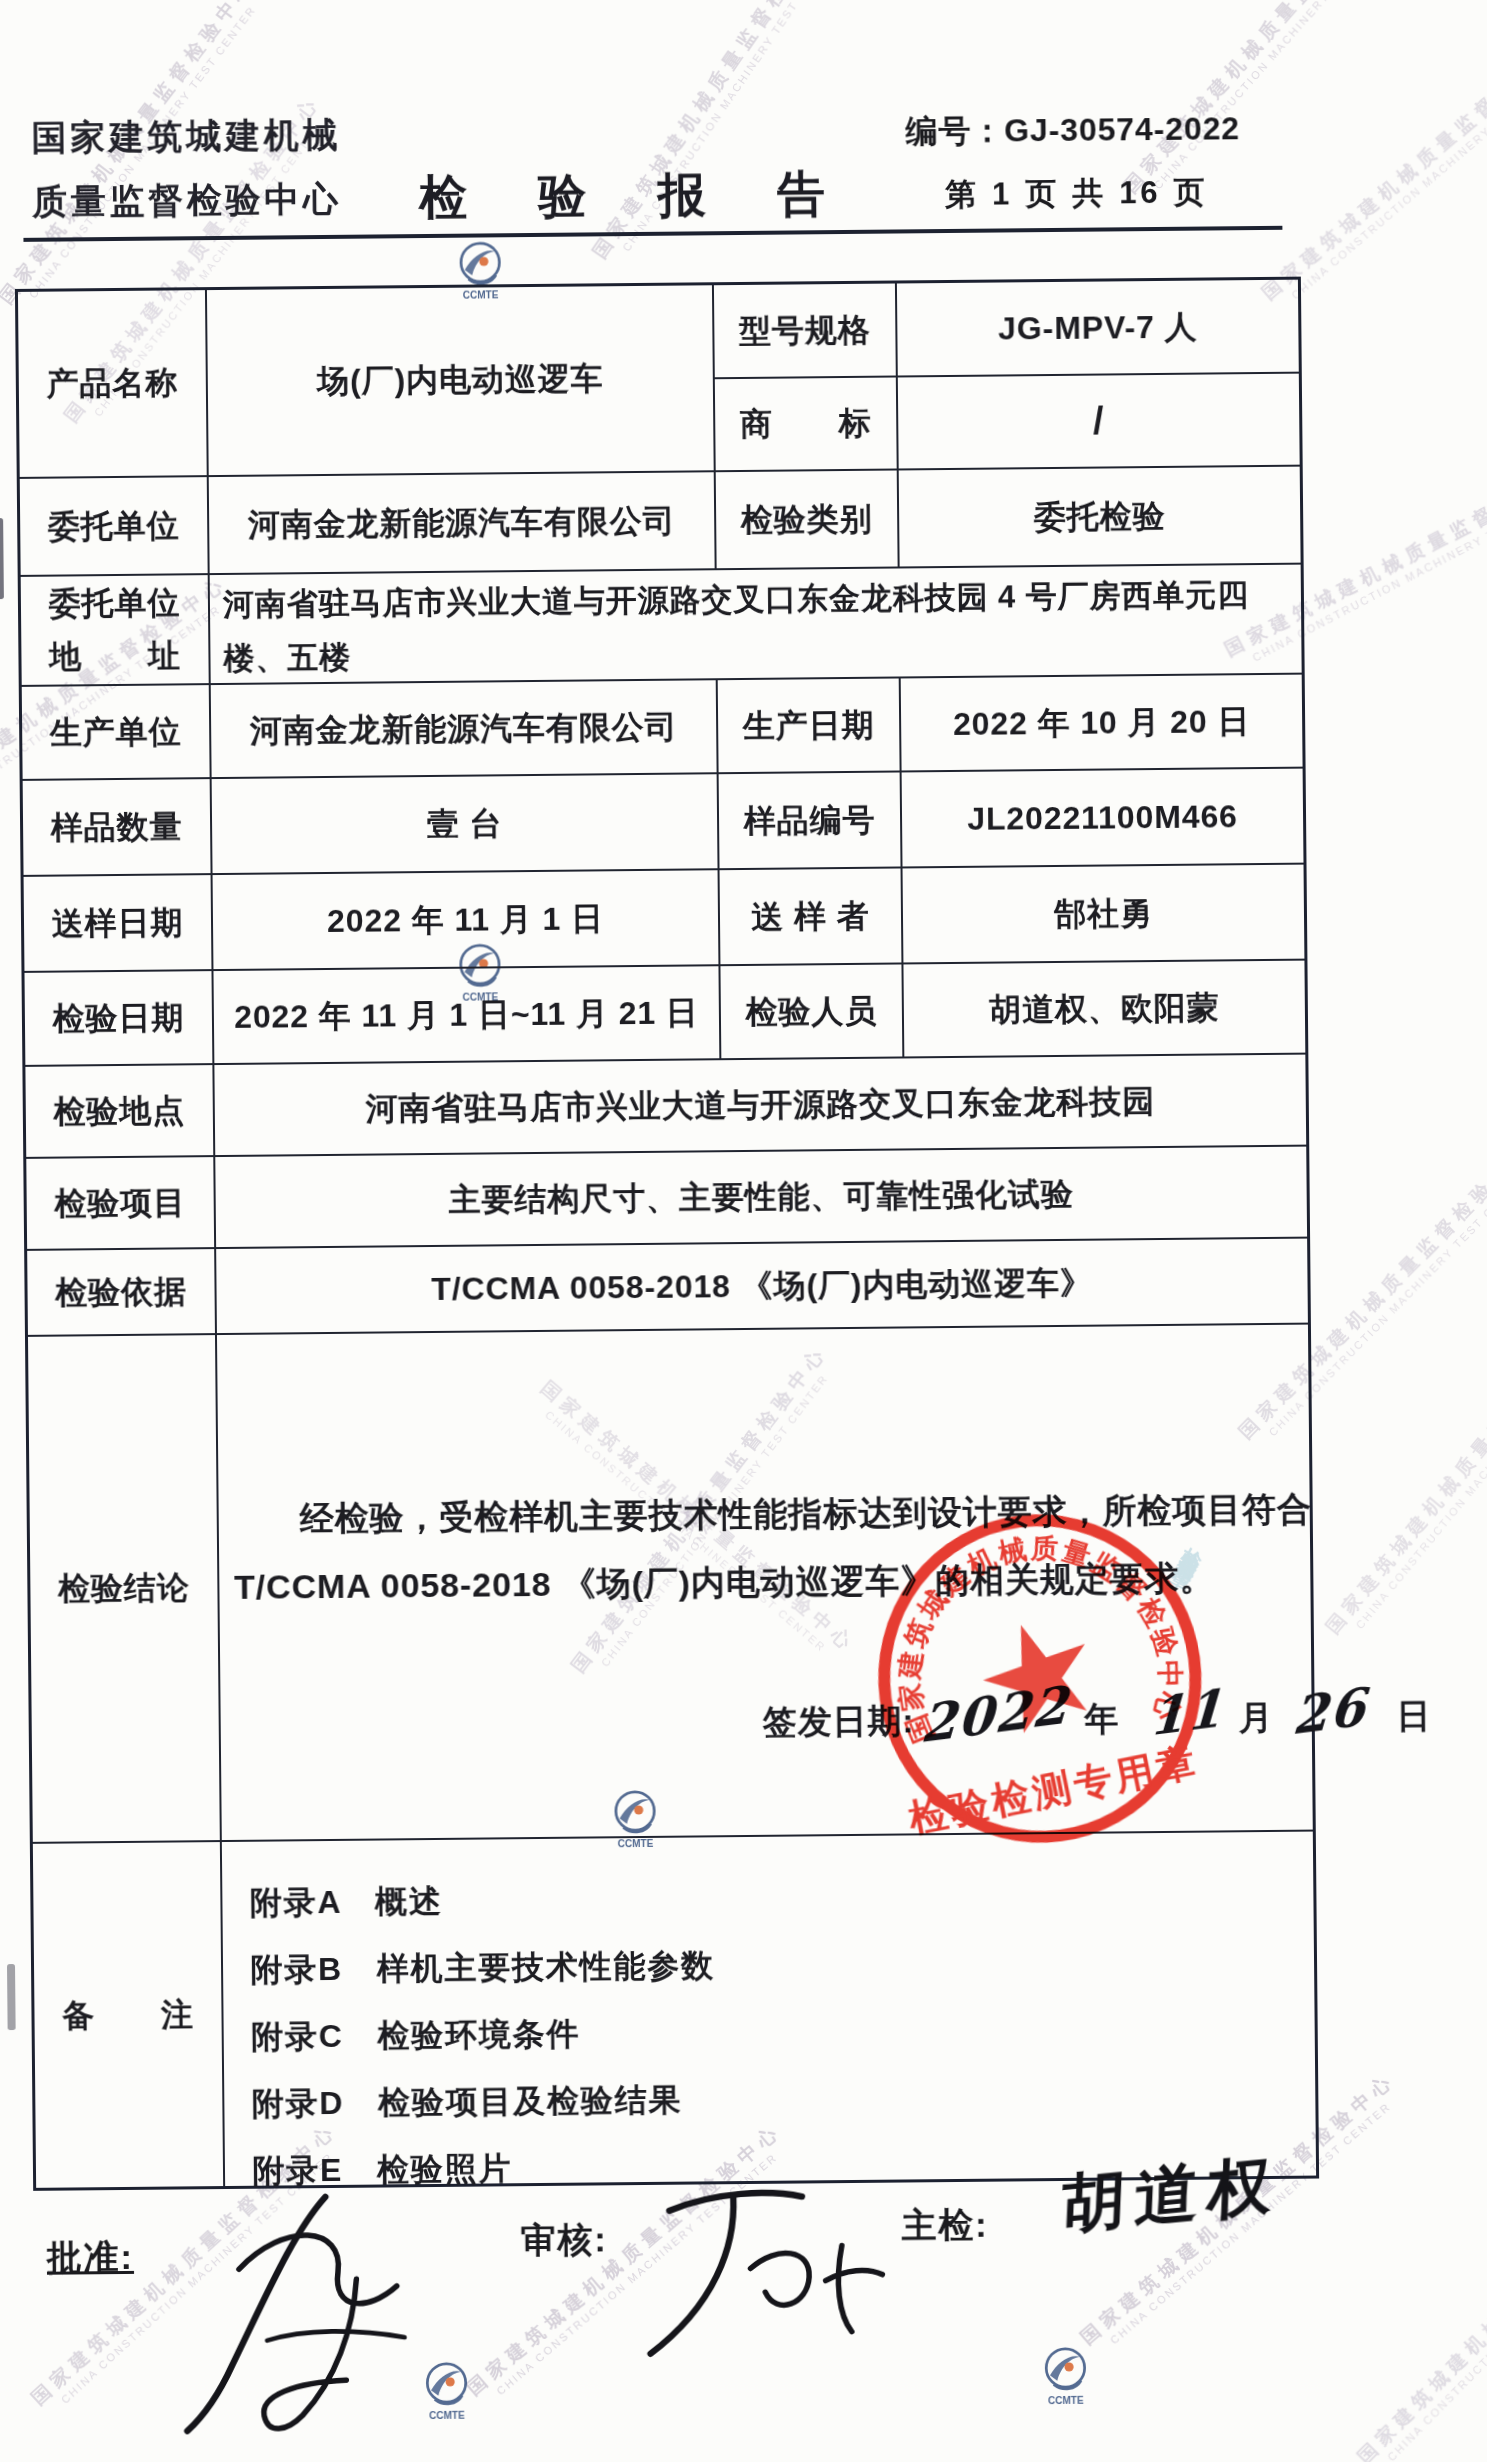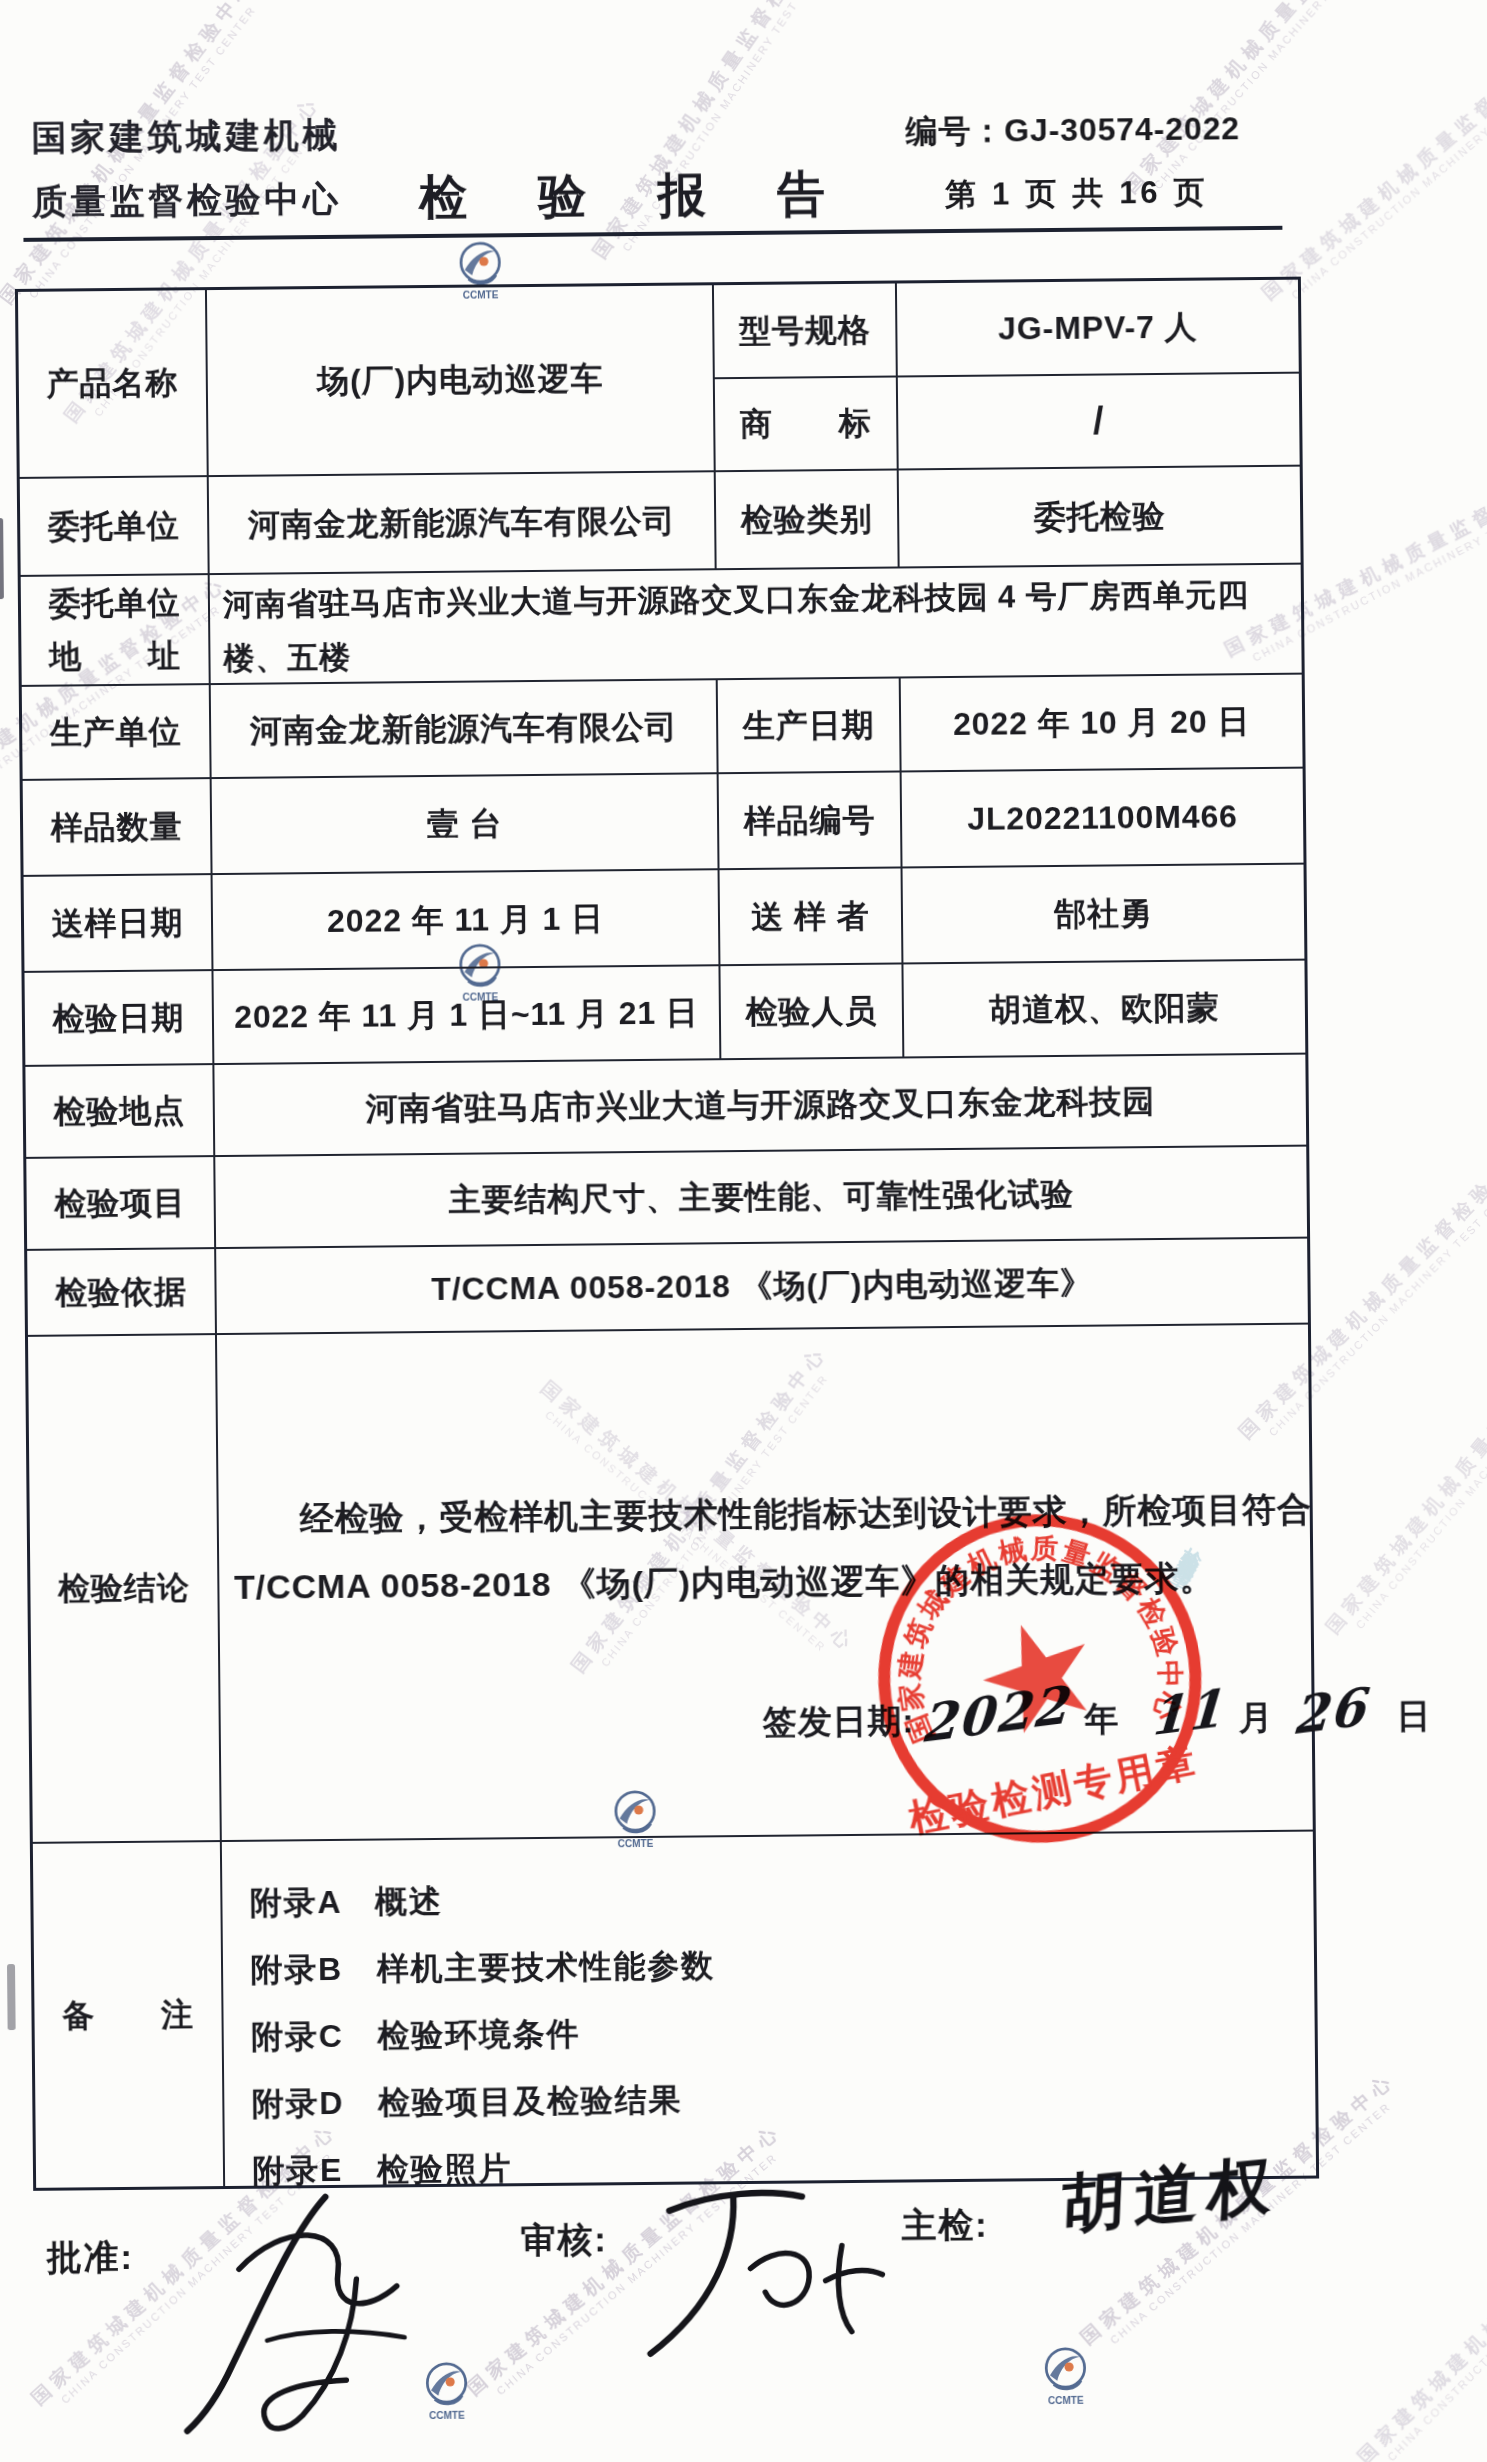--- a/index.html
+++ b/index.html
@@ -243,21 +243,21 @@
     <defs>
       <path id="arcpath" d="M73.4,263.8 A132,132 0 1,1 312.6,263.8" fill="none"></path>
     </defs>
     <text font-size="30" font-weight="bold" fill="#e42519" letter-spacing="3">
       <textPath href="#arcpath" startOffset="8">国家建筑城建机械质量监督检验中心</textPath>
     </text>
     <polygon fill="#e42519" opacity=".92" transform="rotate(-12 193 208)" points="193,146 207.1,188.6 252,188.8 215.8,215.4 229.5,258.2 193,232 156.5,258.2 170.2,215.4 134,188.8 178.9,188.6"></polygon>
     <text x="193" y="345" text-anchor="middle" font-size="42" font-weight="bold" fill="#e42519" letter-spacing="4" transform="rotate(-4 193 345)">检验检测专用章</text>
   </svg>
 
-  <div class="abs footer-lbl" style="left:37px;top:2228px;">批准:</div>
+  <div class="abs footer-lbl" style="left:37px;top:2228px;text-decoration:underline;">批准:</div>
   <svg class="abs" style="left:119px;top:2180px;" width="330" height="275" viewBox="0 0 360 300">
     <path d="M215,14 C180,52 150,120 112,196 C98,226 80,252 62,268" fill="none" stroke="#15151a" stroke-width="7" stroke-linecap="round"></path>
     <path d="M120,92 C170,40 235,46 228,96 C222,138 260,140 292,112" fill="none" stroke="#15151a" stroke-width="6" stroke-linecap="round"></path>
     <path d="M248,104 C244,160 224,214 188,252 C170,270 150,272 146,252 C142,230 180,216 236,214" fill="none" stroke="#15151a" stroke-width="6" stroke-linecap="round"></path>
     <path d="M150,170 C190,158 248,158 300,168" fill="none" stroke="#15151a" stroke-width="5" stroke-linecap="round"></path>
   </svg>
   <div class="abs footer-lbl" style="left:511px;top:2215px;">审核:</div>
   <svg class="abs" style="left:605px;top:2173px;" width="293" height="202" viewBox="0 0 320 220">
     <path d="M60,40 C110,20 170,18 205,26" fill="none" stroke="#15151a" stroke-width="7" stroke-linecap="round"></path>
     <path d="M130,26 C132,80 108,144 38,196" fill="none" stroke="#15151a" stroke-width="7" stroke-linecap="round"></path>

